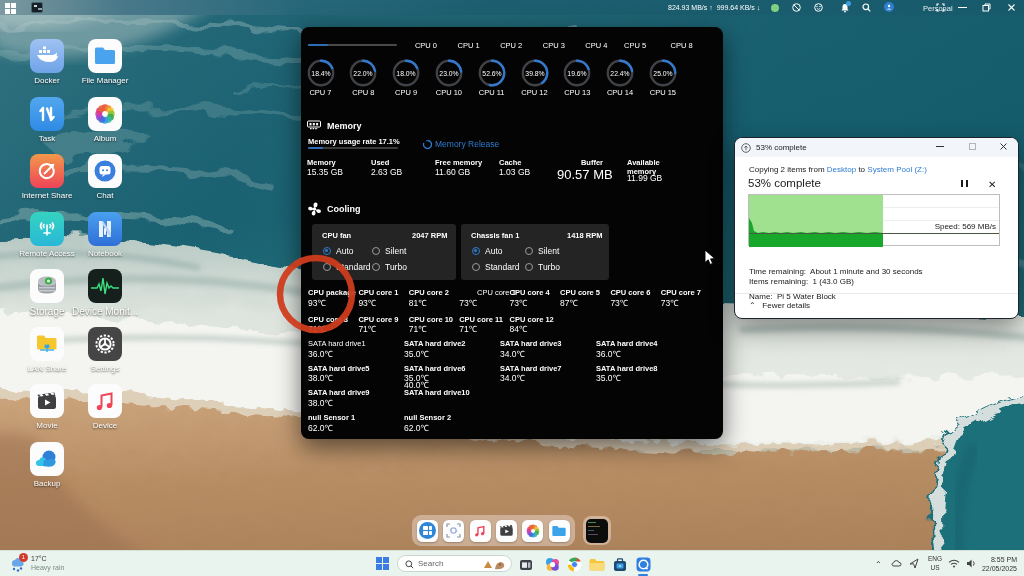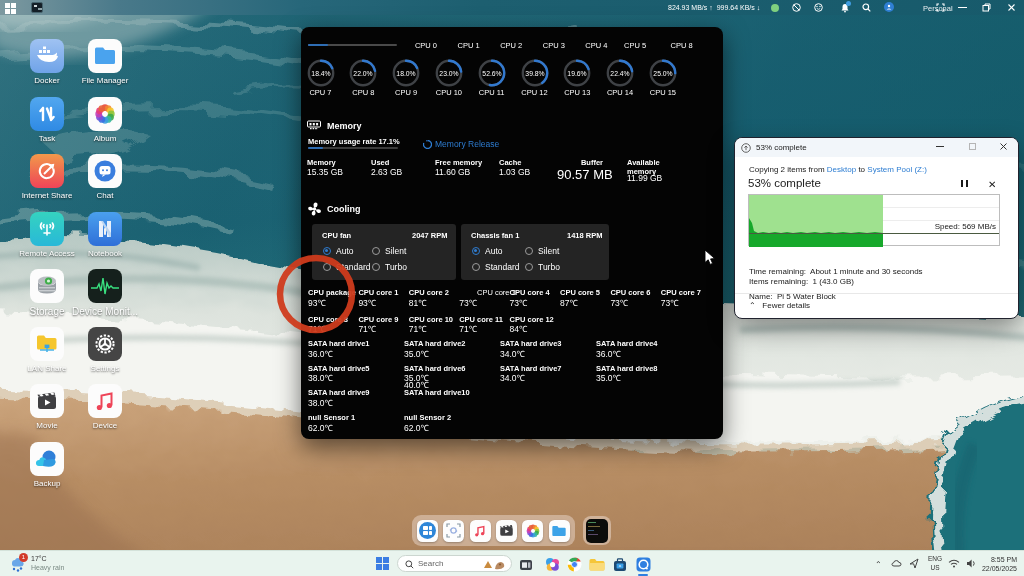--- a/index.html
+++ b/index.html
@@ -494,21 +494,21 @@
       <div class="abs" style="left:7px;top:287.5px;font-size:7.5px;font-weight:bold;white-space:nowrap;">CPU core 8</div>
   <div class="abs" style="left:7px;top:296px;font-size:8.5px;">71℃</div>
       <div class="abs" style="left:57.4px;top:287.5px;font-size:7.5px;font-weight:bold;white-space:nowrap;">CPU core 9</div>
   <div class="abs" style="left:57.4px;top:296px;font-size:8.5px;">71℃</div>
       <div class="abs" style="left:107.8px;top:287.5px;font-size:7.5px;font-weight:bold;white-space:nowrap;">CPU core 10</div>
   <div class="abs" style="left:107.8px;top:296px;font-size:8.5px;">71℃</div>
       <div class="abs" style="left:158.2px;top:287.5px;font-size:7.5px;font-weight:bold;white-space:nowrap;">CPU core 11</div>
   <div class="abs" style="left:158.2px;top:296px;font-size:8.5px;">71℃</div>
       <div class="abs" style="left:208.6px;top:287.5px;font-size:7.5px;font-weight:bold;white-space:nowrap;">CPU core 12</div>
   <div class="abs" style="left:208.6px;top:296px;font-size:8.5px;">84℃</div>
-      <div class="abs" style="left:7px;top:312px;font-size:7.5px;font-weight:bold;white-space:nowrap;">SATA hard drive1</div>
+      <div class="abs" style="left:7px;top:312px;font-size:7.5px;font-weight:normal;white-space:nowrap;">SATA hard drive1</div>
   <div class="abs" style="left:7px;top:320.5px;font-size:8.5px;">36.0℃</div>
       <div class="abs" style="left:103px;top:312px;font-size:7.5px;font-weight:bold;white-space:nowrap;">SATA hard drive2</div>
   <div class="abs" style="left:103px;top:320.5px;font-size:8.5px;">35.0℃</div>
       <div class="abs" style="left:199px;top:312px;font-size:7.5px;font-weight:bold;white-space:nowrap;">SATA hard drive3</div>
   <div class="abs" style="left:199px;top:320.5px;font-size:8.5px;">34.0℃</div>
       <div class="abs" style="left:295px;top:312px;font-size:7.5px;font-weight:bold;white-space:nowrap;">SATA hard drive4</div>
   <div class="abs" style="left:295px;top:320.5px;font-size:8.5px;">36.0℃</div>
       <div class="abs" style="left:7px;top:336.5px;font-size:7.5px;font-weight:bold;white-space:nowrap;">SATA hard drive5</div>
   <div class="abs" style="left:7px;top:345px;font-size:8.5px;">38.0℃</div>
       <div class="abs" style="left:103px;top:336.5px;font-size:7.5px;font-weight:bold;white-space:nowrap;">SATA hard drive6</div>

